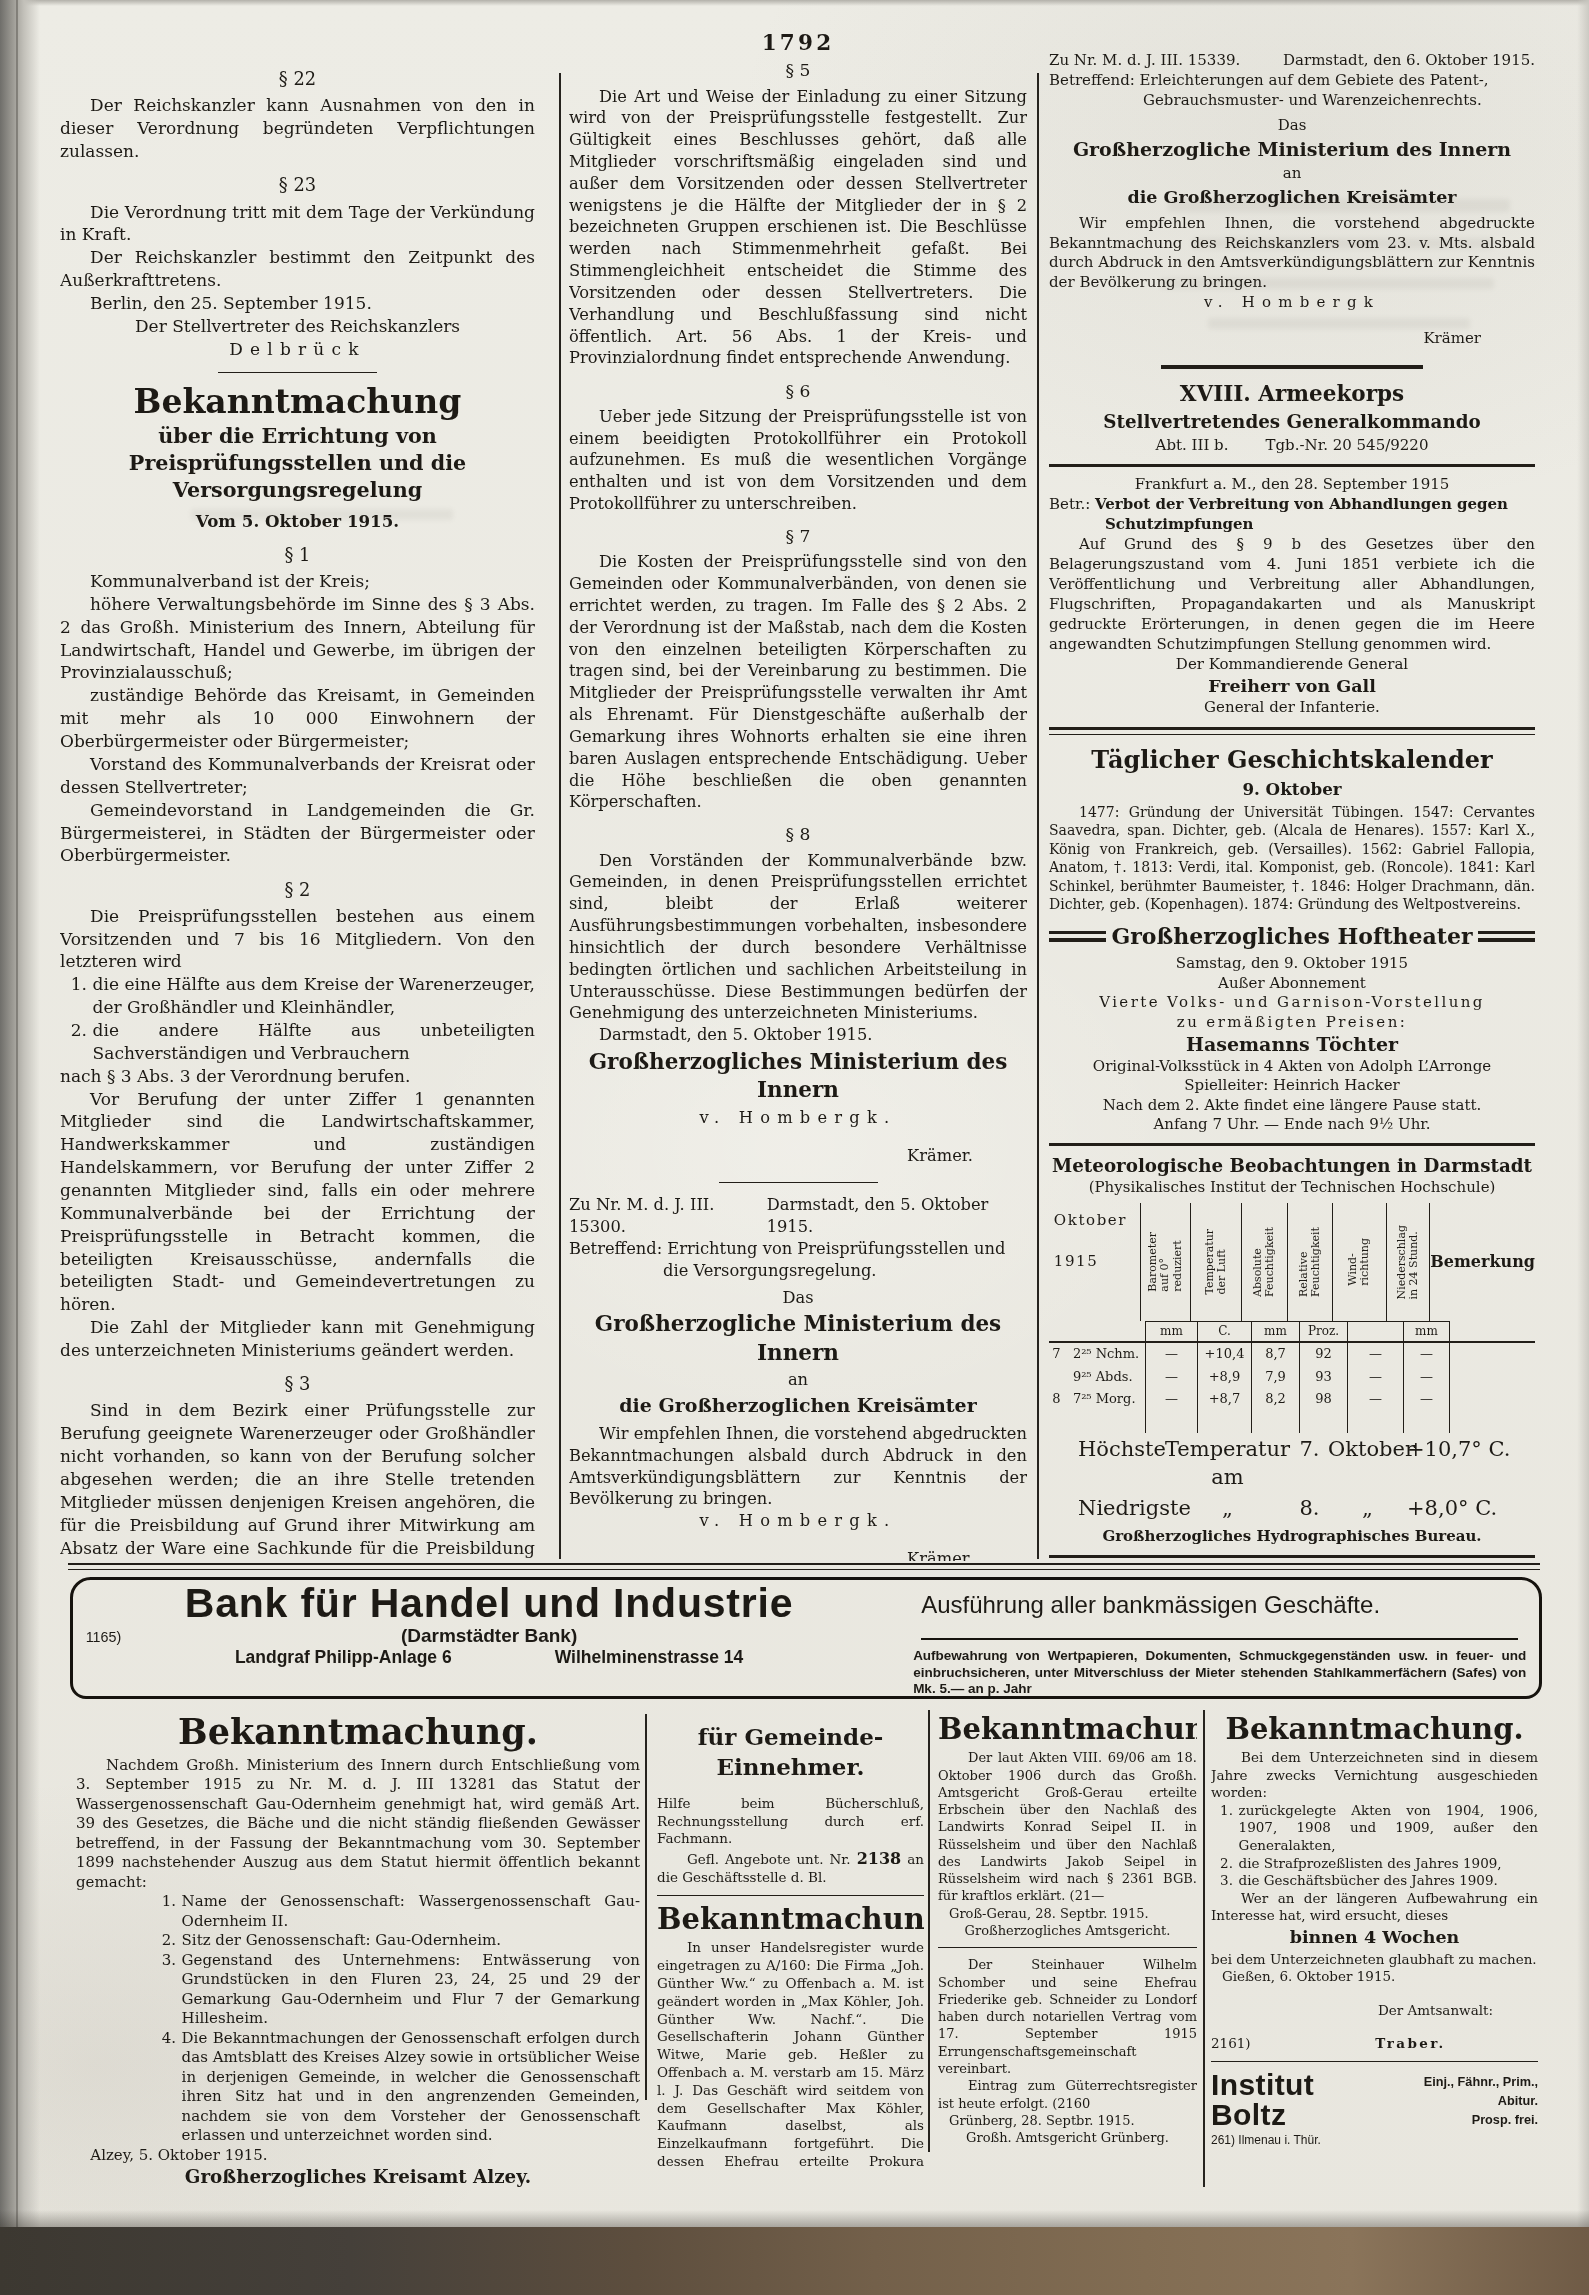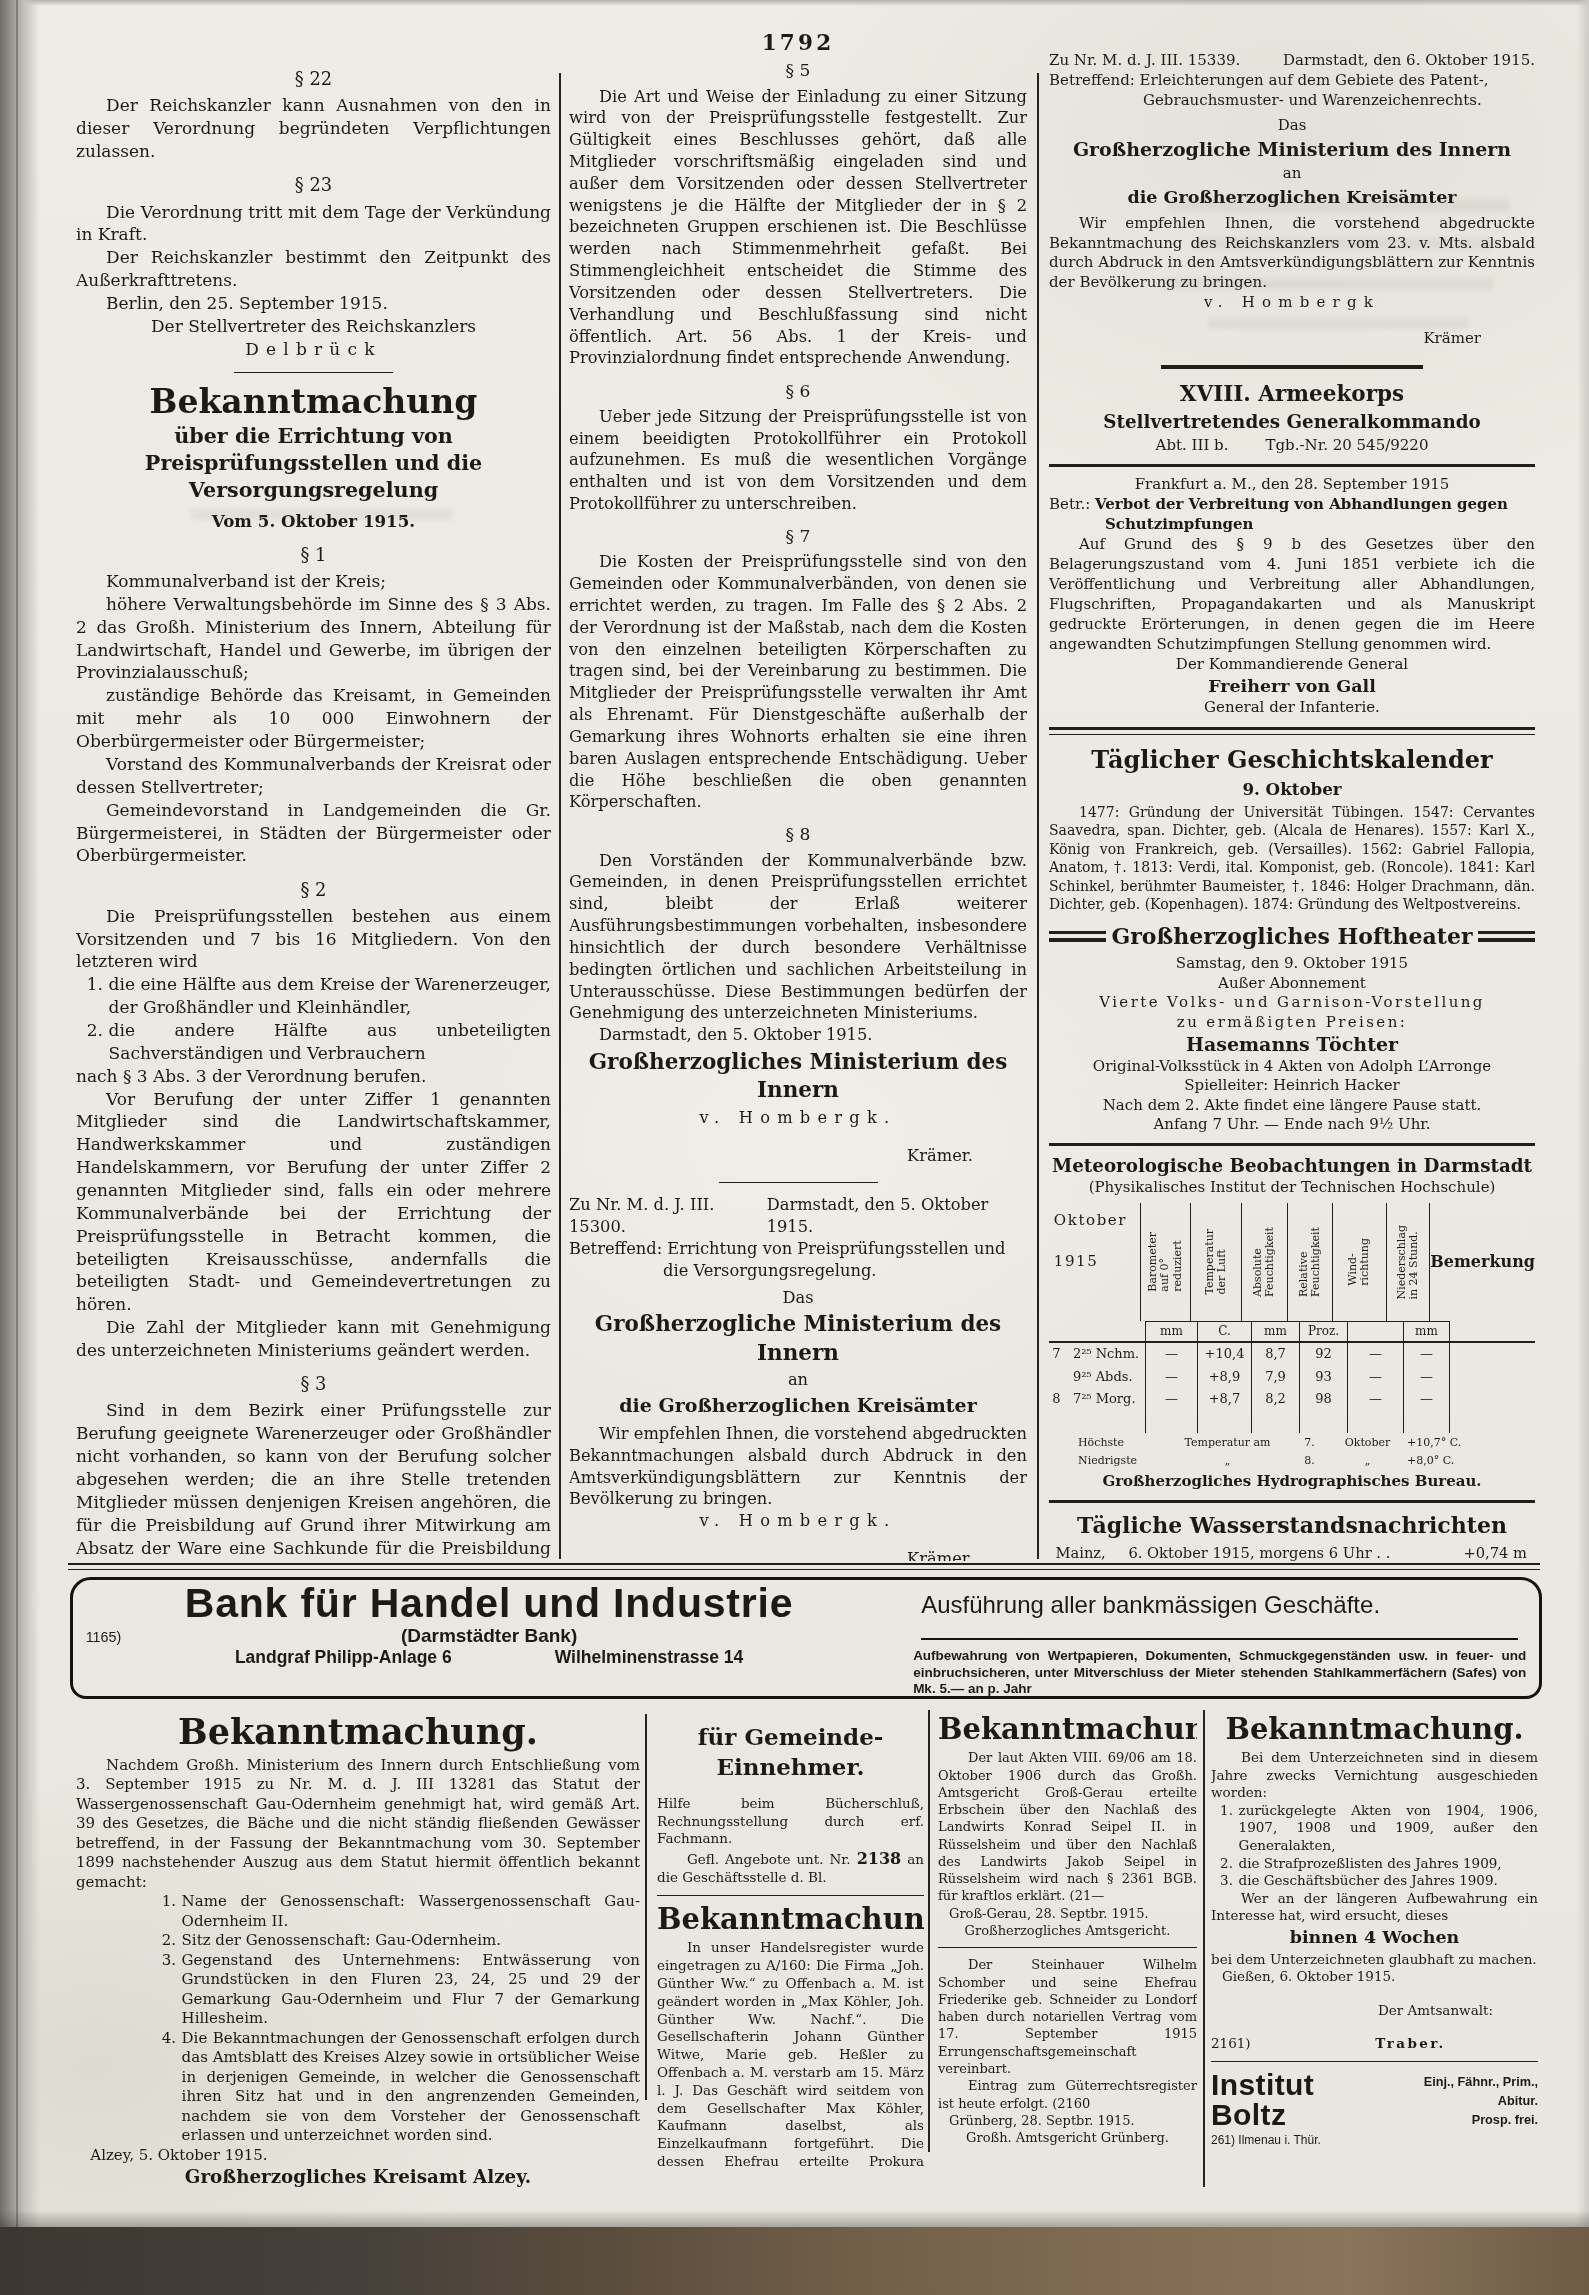--- a/index.html
+++ b/index.html
@@ -42,21 +42,21 @@
   .iline{margin:0;text-indent:30px;}
   .b{font-weight:bold;}
   .sperr{letter-spacing:7.2px;}
   .sec-head{text-align:center;margin:10.3px 0 3.2px;font-size:1.05em;}
   .hang{margin:0;padding-left:94px;text-indent:-94px;}
   .split{display:flex;justify-content:space-between;margin:0;}
   .li{display:flex;margin:0;}
   .li .ln{flex:none;width:27px;text-align:right;padding-right:5.6px;}
   .li .lt{flex:1;text-align:justify;}
 
-  .col1{left:76px;top:57px;width:475px;height:1504px;font-size:17px;line-height:1.345;}
+  .col1{left:60px;top:57px;width:475px;height:1504px;font-size:17px;line-height:1.345;}
   .col2{left:569px;top:29px;width:458px;height:1532px;font-size:16.3px;line-height:1.34;}
   .col3{left:1049px;top:51px;width:486px;height:1510px;font-size:15px;line-height:1.33;}
 
   .pgnum{font-size:21.5px;font-weight:bold;text-align:center;letter-spacing:3.2px;margin:0 0 1.6px;}
 
   .bek1-t{font-size:33px;font-weight:bold;text-align:center;line-height:1.1;margin:9.5px 0 3.2px;}
   .bek1-s{font-size:20.7px;font-weight:bold;text-align:center;line-height:1.3;margin:0;}
   .bek1-d{font-size:16.7px;font-weight:bold;text-align:center;margin:6.4px 0 6.4px;}
   .bek2-t{font-size:29px;font-weight:bold;text-align:center;line-height:1.1;margin:8px 0 3.2px;}
 
@@ -100,21 +100,21 @@
   .wx-head .w-bem{font-size:16px;font-weight:bold;}
   .wx-units{display:flex;border-bottom:2.4px solid #221e18;}
   .wx-units .c{border-top:1.6px solid #221e18;text-align:center;padding:1.6px 0;}
   .wx-units .w-dt,.wx-units .w-bem{border-top:0;}
   .wx-row{display:flex;}
   .wx-row .c{text-align:center;padding:2.4px 0;font-size:13px;}
   .wx-row .w-dt{display:flex;text-align:left;padding:2.4px 0;}
   .wx-row .w-dt .day{width:20.7px;text-align:left;padding-left:3.2px;}
   .wx-row .w-dt .tm{flex:1;}
   .wx-row.empty .c{height:24px;padding:0;}
-  .tline{display:flex;margin:3.2px 0 0;padding-left:29px;font-size:11px;justify-content:space-between;}
+  .tline{display:flex;margin:3.2px 0 0;padding-left:29px;font-size:21px;justify-content:space-between;}
   .tline .t1{width:86px;} .tline .t2{width:127px;text-align:center;}
   .tline .t3{width:37px;text-align:center;} .tline .t4{width:79px;text-align:center;}
   .tline .t5{flex:1;text-align:left;}
   .bureau{text-align:center;font-weight:bold;font-size:15px;margin:3.2px 0 1.6px;}
 
   .ws-t{font-size:22px;font-weight:bold;text-align:center;margin:4.8px 0 3.2px;}
   .ws{display:flex;margin:0.8px 0;font-size:14.7px;}
   .ws .o{width:73px;padding-left:6.4px;}
   .ws .m{flex:1;}
   .ws.cont .o{text-align:center;}

